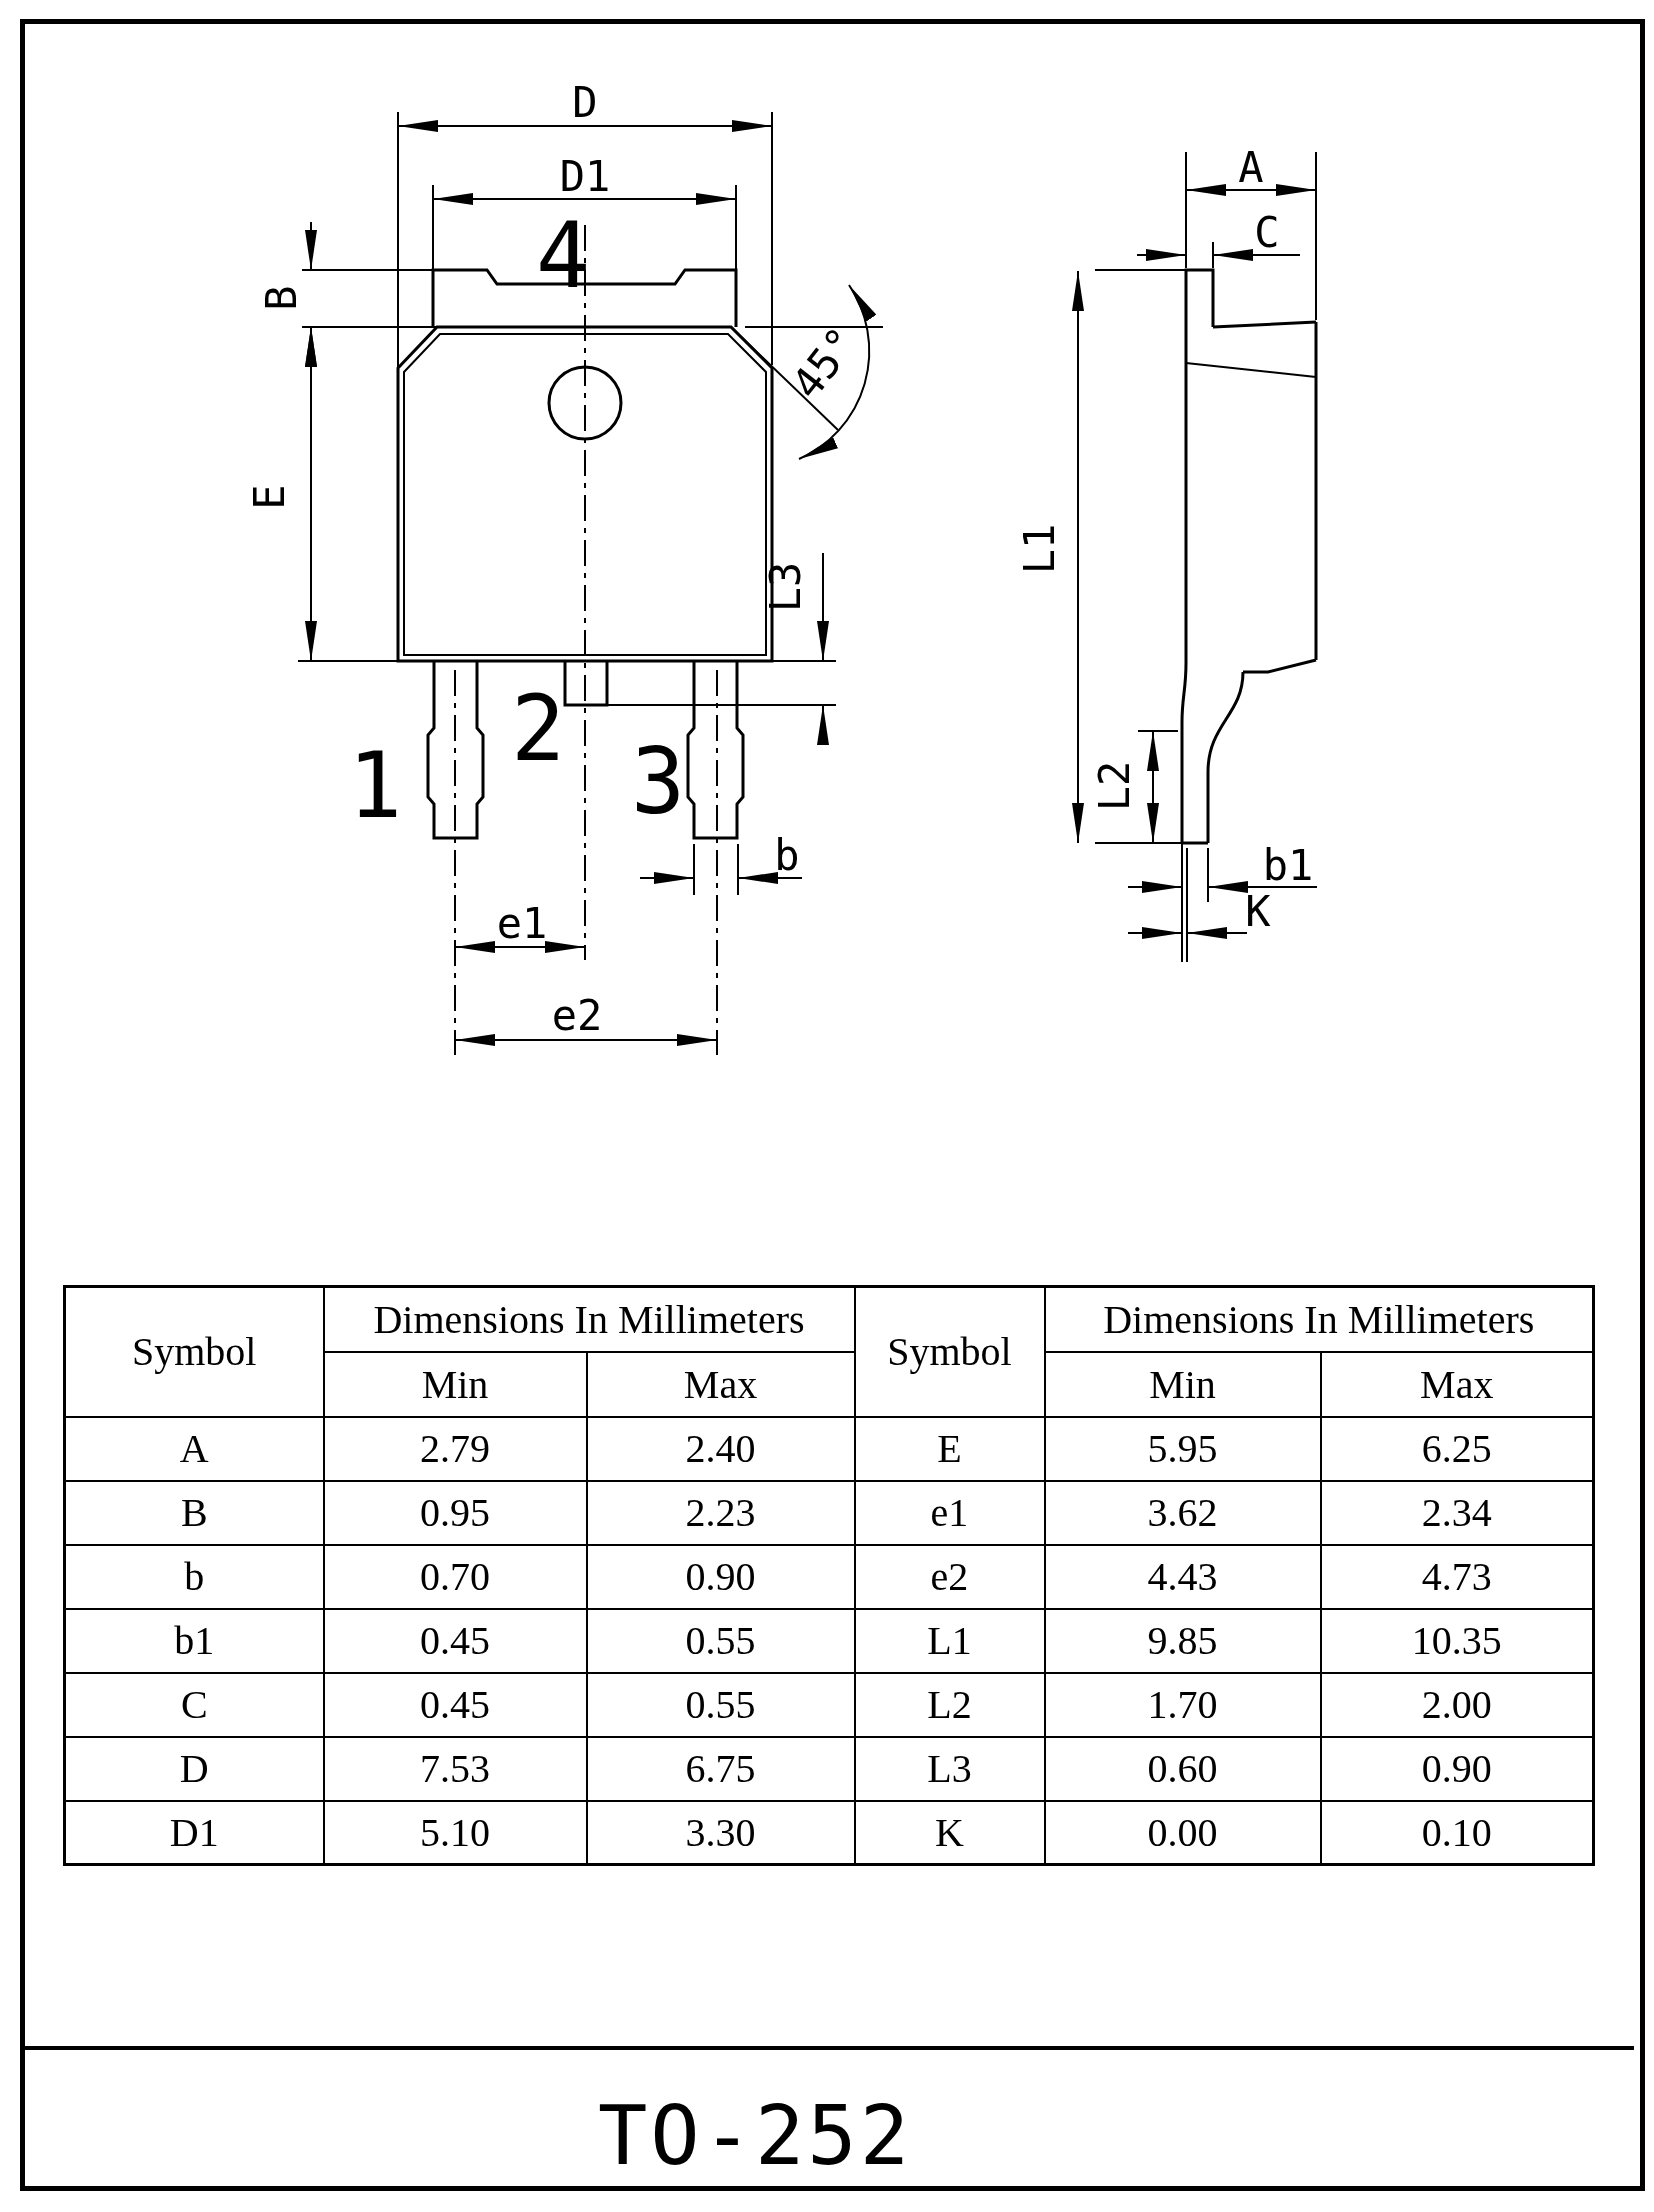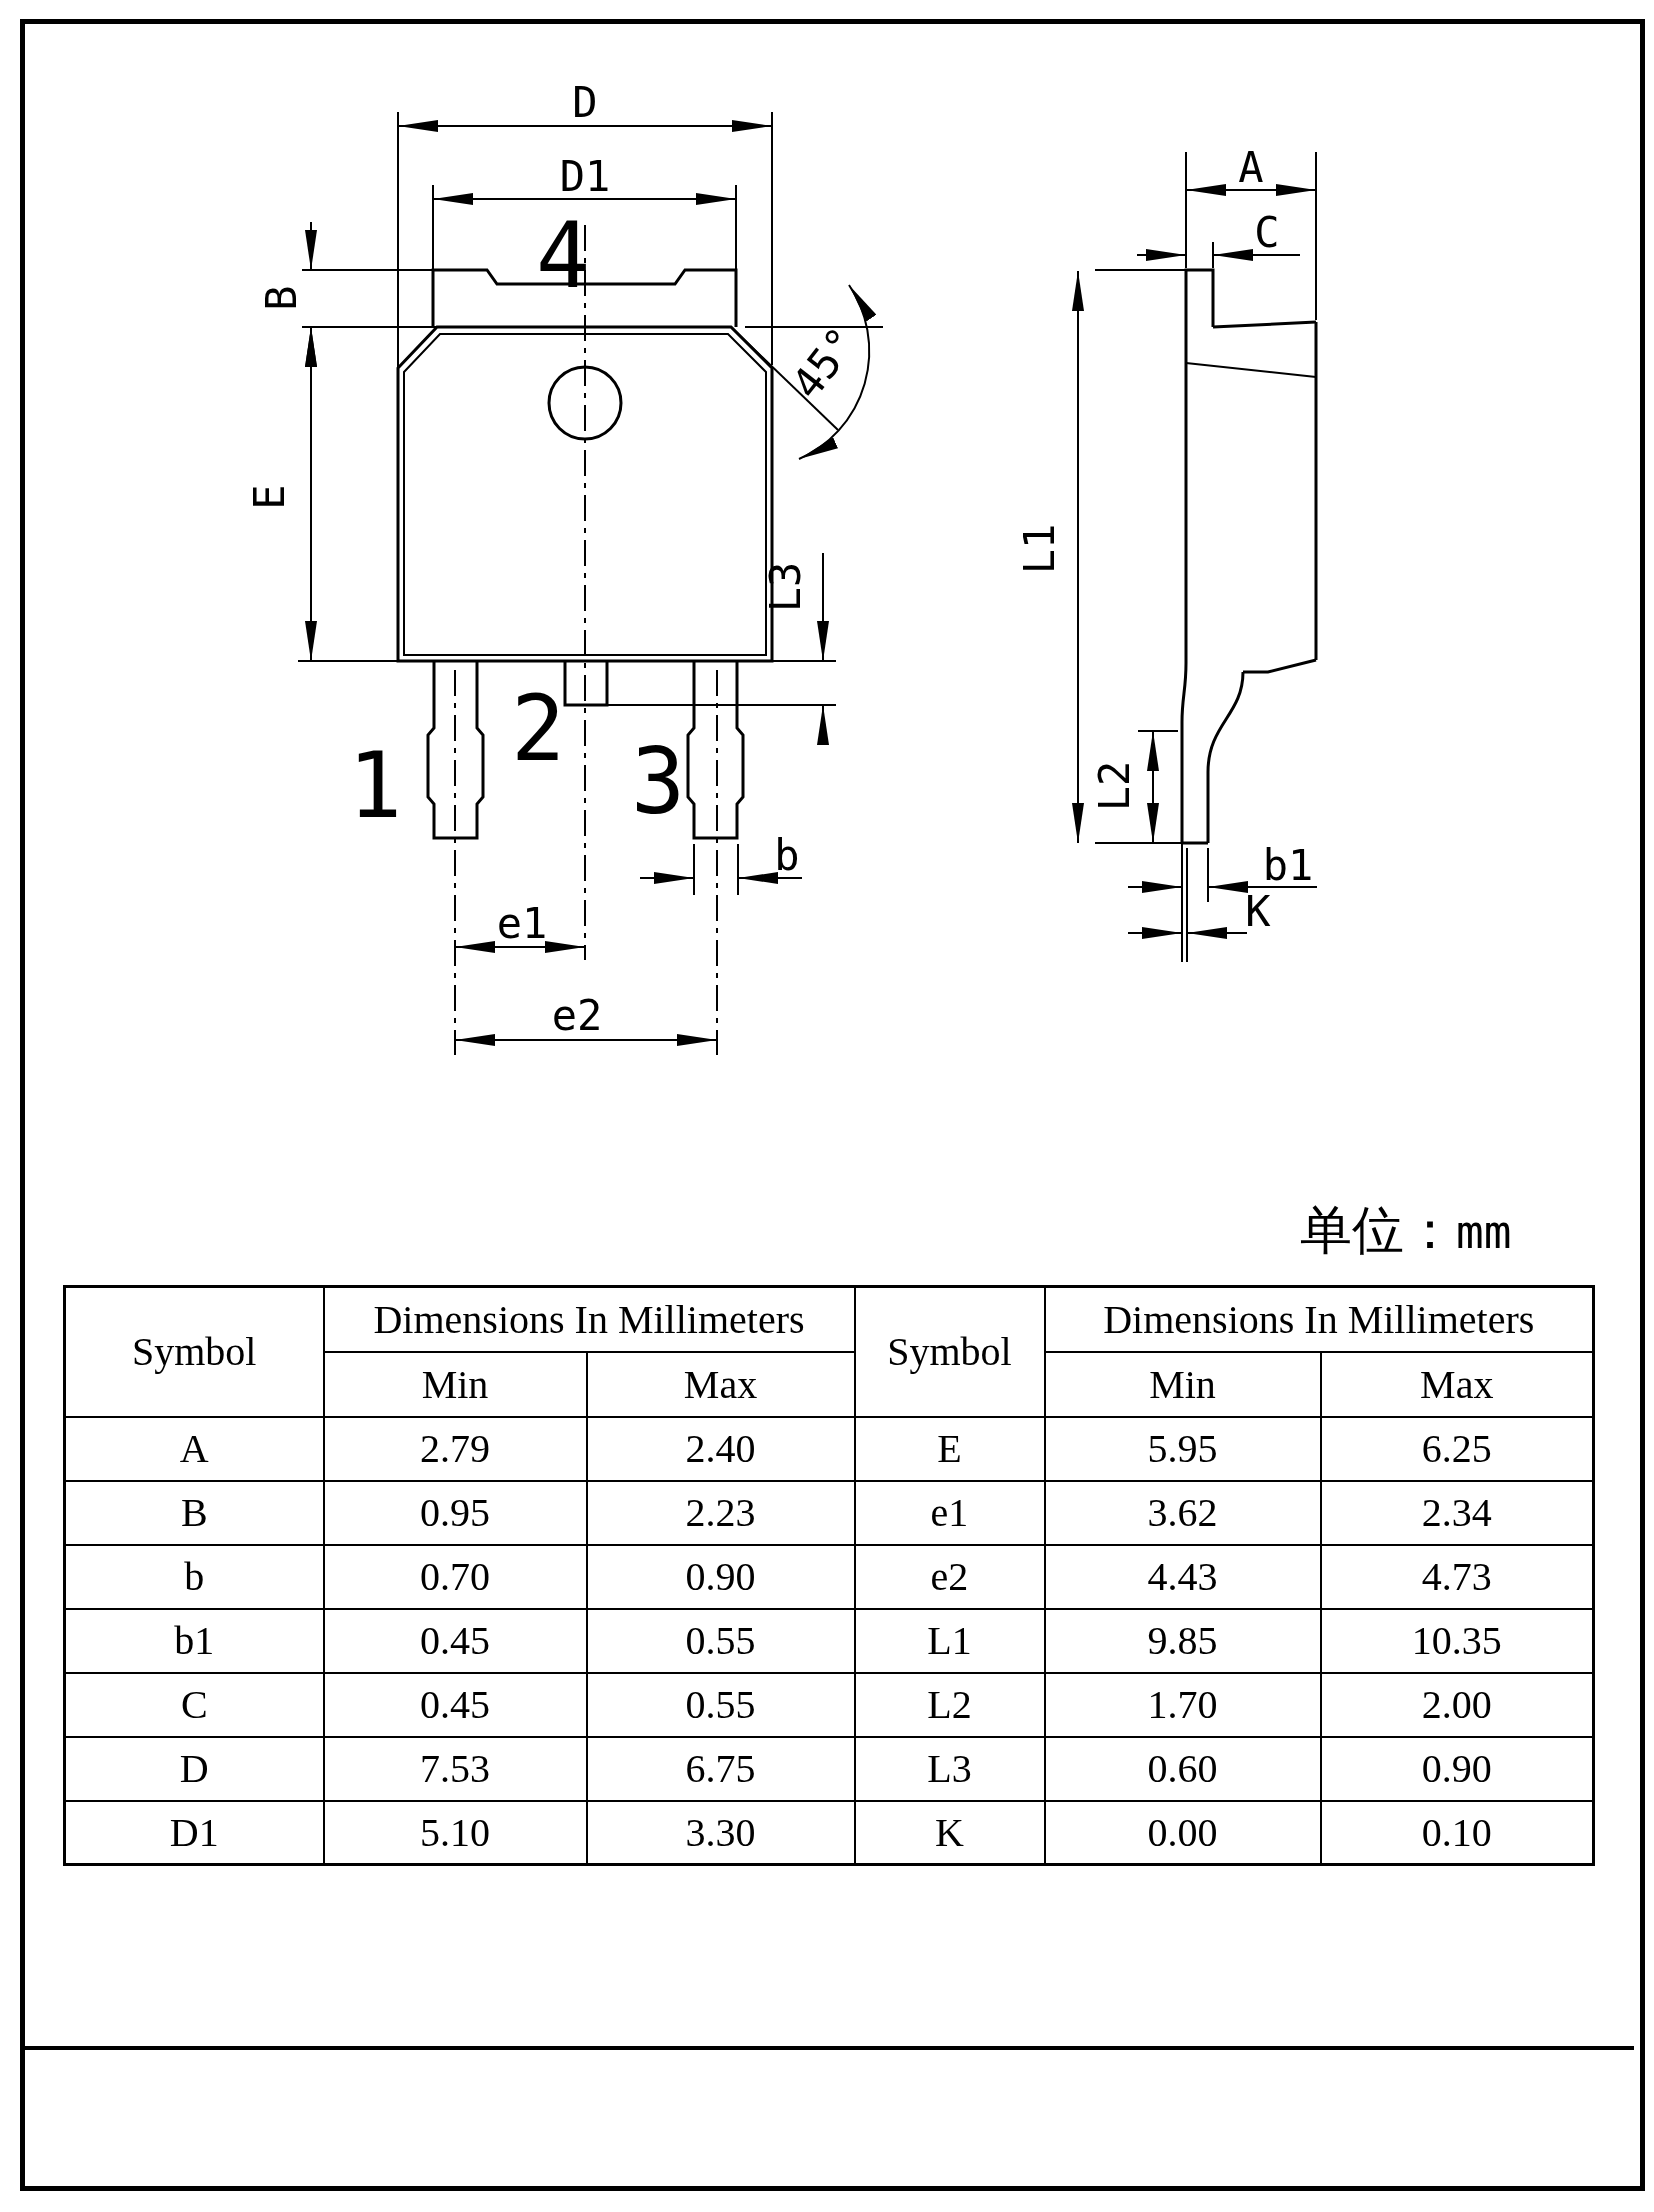--- a/index.html
+++ b/index.html
@@ -136,23 +136,20 @@
 
       <text x="1251" y="182" text-anchor="middle">A</text>
       <text x="1267" y="247" text-anchor="middle">C</text>
       <text transform="translate(1054,549) rotate(-90)" text-anchor="middle">L1</text>
       <text transform="translate(1129,786) rotate(-90)" text-anchor="middle">L2</text>
       <text x="1288" y="880" text-anchor="middle">b1</text>
       <text x="1258" y="926" text-anchor="middle">K</text>
     </g>
   </svg>
 
-  <div class="abs" id="units">
-    <span>单位：</span><span class="mono">mm</span>
-  </div>
 
   <table class="abs" id="dim-table">
     <colgroup>
       <col style="width:259px">
         <col style="width:263px">
         <col style="width:268px">
       <col style="width:190px">
         <col style="width:276px">
         <col style="width:273px">
     </colgroup>
@@ -222,14 +219,15 @@
       <td>5.10</td>
       <td>3.30</td>
       <td>K</td>
       <td>0.00</td>
       <td>0.10</td>
     </tr>
   </tbody>
     </table>
 
   <div class="abs" id="band-line"></div>
+  <div class="abs" id="pkg-title">TO-252</div>
 
 </div>
 
 </body></html>

